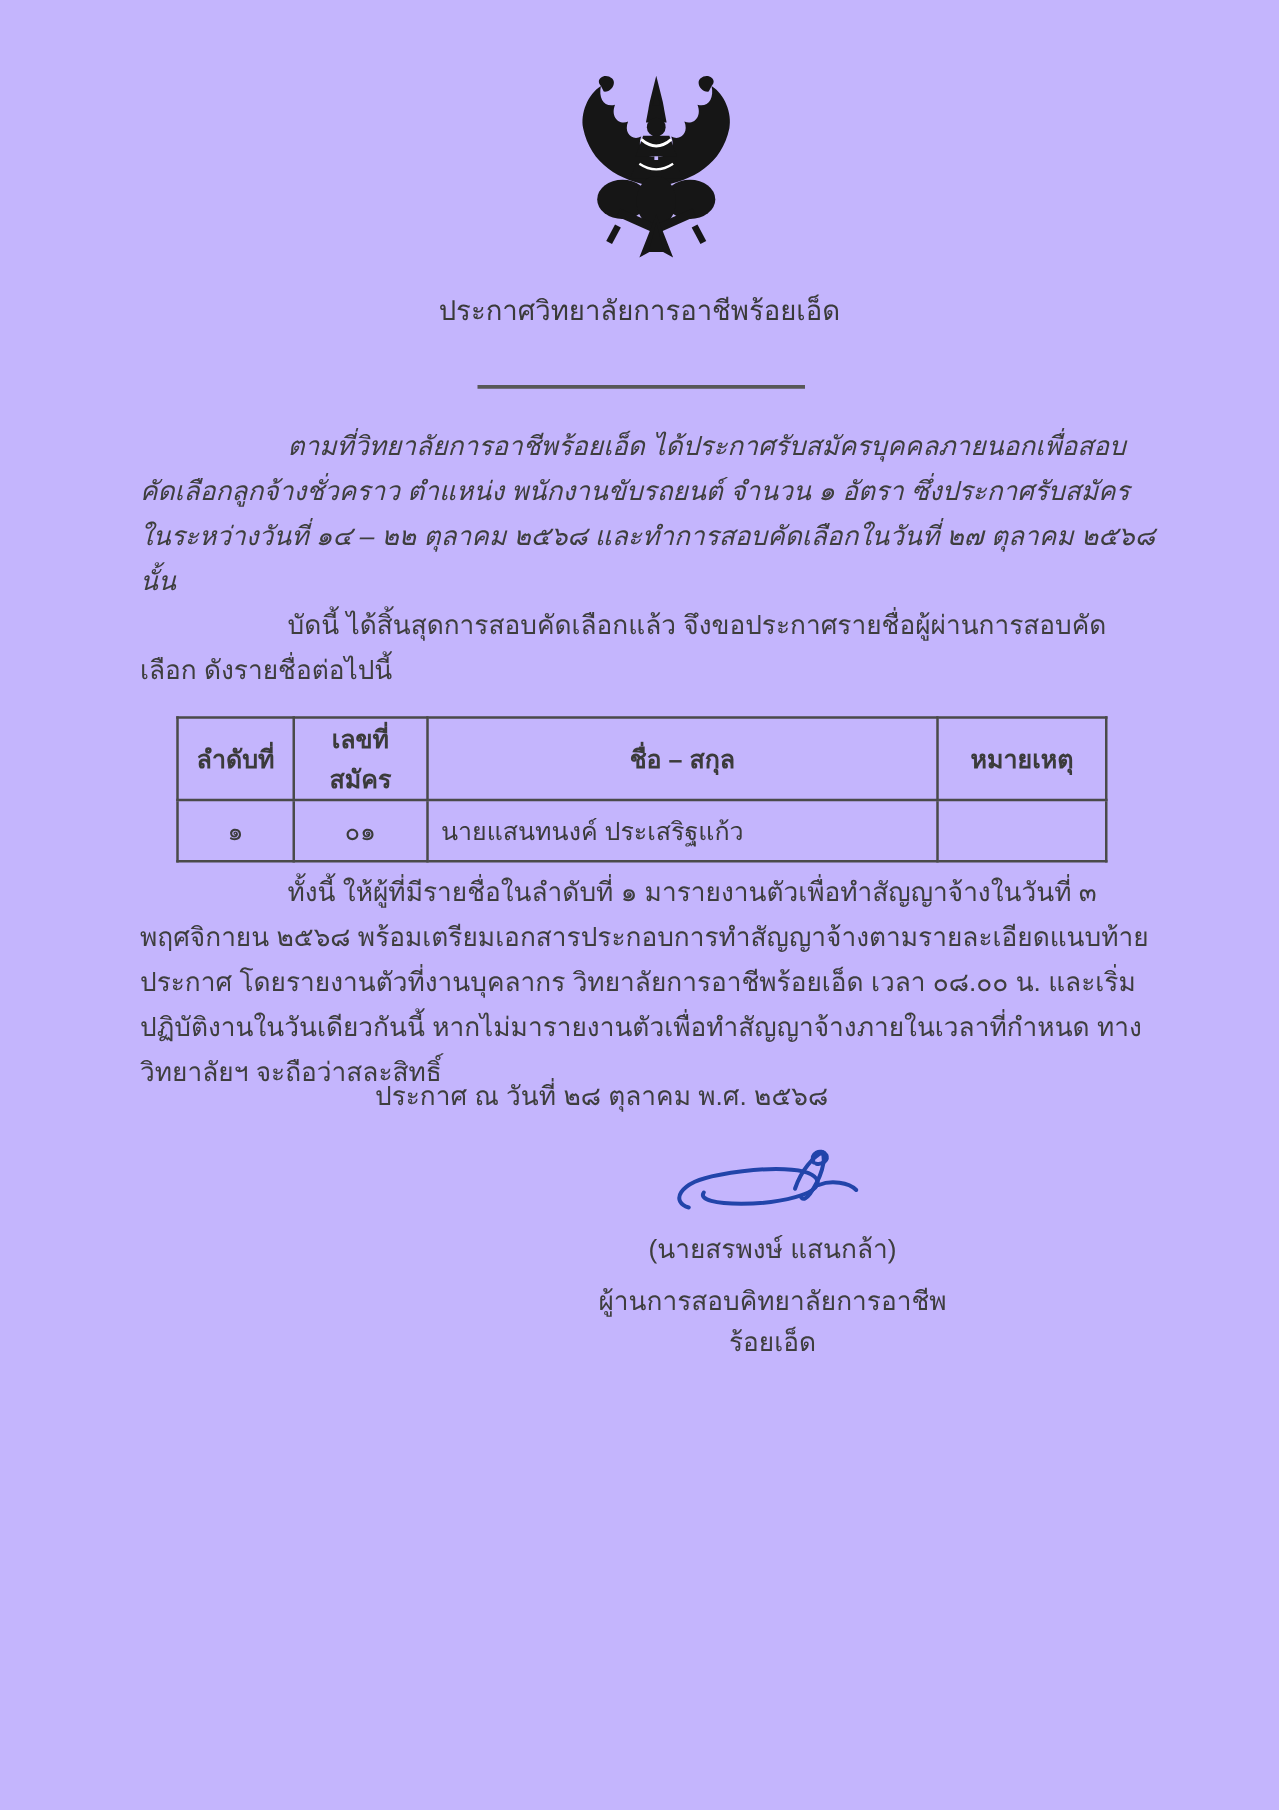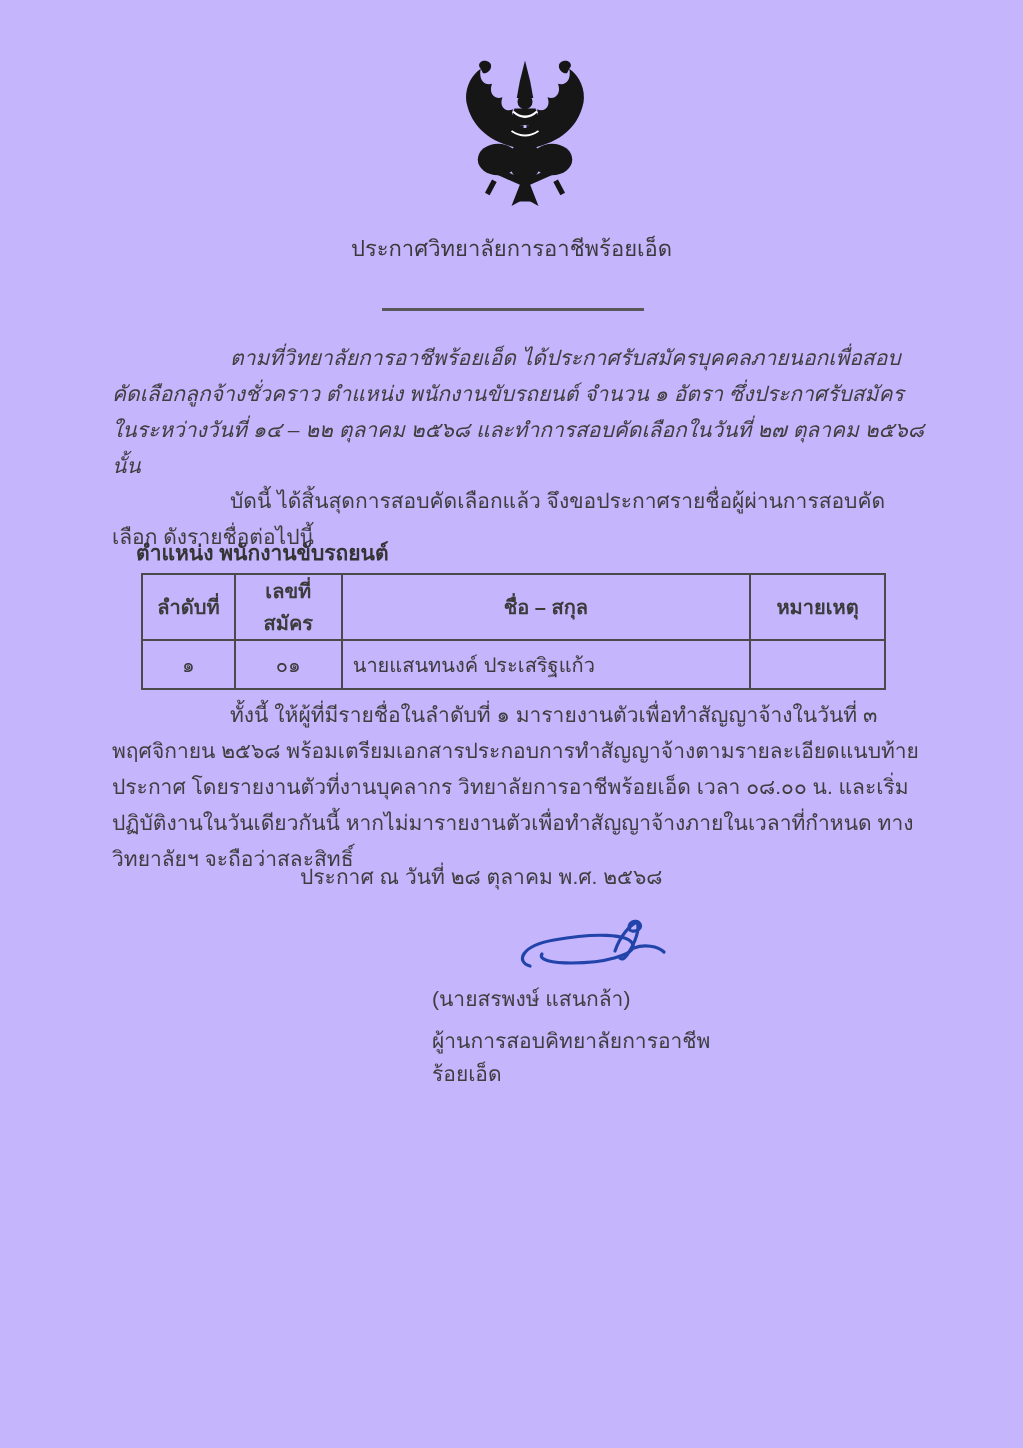--- a/index.html
+++ b/index.html
@@ -85,22 +85,23 @@
   .col-remark { width: 135px; }
   .date-line {
     position: absolute;
     left: 300px; top: 860px;
     font-size: 21px;
     color: #3e3e3e;
     text-align: center;
   }
   .sig-block {
     position: absolute;
-    left: 432px; top: 918px;
+    left: 453px; top: 918px;
     width: 330px;
+    text-align: center;
   }
   .sig-scribble {
     display: block;
     margin: 0 auto;
     width: 170px; height: 62px;
   }
   .signer-name {
     font-size: 21px;
     color: #3e3e3e;
     margin-top: 2px;
@@ -149,21 +150,20 @@
     <path d="M84,70 Q100,84 116,70" stroke="#ffffff" stroke-width="3" fill="none"></path>
     <path d="M82,96 Q100,108 118,96" stroke="#ffffff" stroke-width="2.5" fill="none"></path>
   </svg>
 
   <div class="title-line1">ประกาศวิทยาลัยการอาชีพร้อยเอ็ด</div>
   <div class="title-rule"></div>
 
   <p class="para para-1">ตามที่วิทยาลัยการอาชีพร้อยเอ็ด  ได้ประกาศรับสมัครบุคคลภายนอกเพื่อสอบคัดเลือกลูกจ้างชั่วคราว ตำแหน่ง พนักงานขับรถยนต์  จำนวน ๑ อัตรา  ซึ่งประกาศรับสมัครในระหว่างวันที่  ๑๔ – ๒๒ ตุลาคม ๒๕๖๘ และทำการสอบคัดเลือกในวันที่ ๒๗  ตุลาคม ๒๕๖๘ นั้น</p>
   <p class="para para-2">บัดนี้  ได้สิ้นสุดการสอบคัดเลือกแล้ว   จึงขอประกาศรายชื่อผู้ผ่านการสอบคัดเลือก  ดังรายชื่อต่อไปนี้</p>
 
-  <div class="position-heading">ตำแหน่ง  พนักงานขับรถยนต์</div>
 
   <table class="result-table">
     <colgroup>
       <col class="col-no">
         <col class="col-appno">
         <col class="col-name">
         <col class="col-remark">
     </colgroup>
     <thead>
       <tr>

